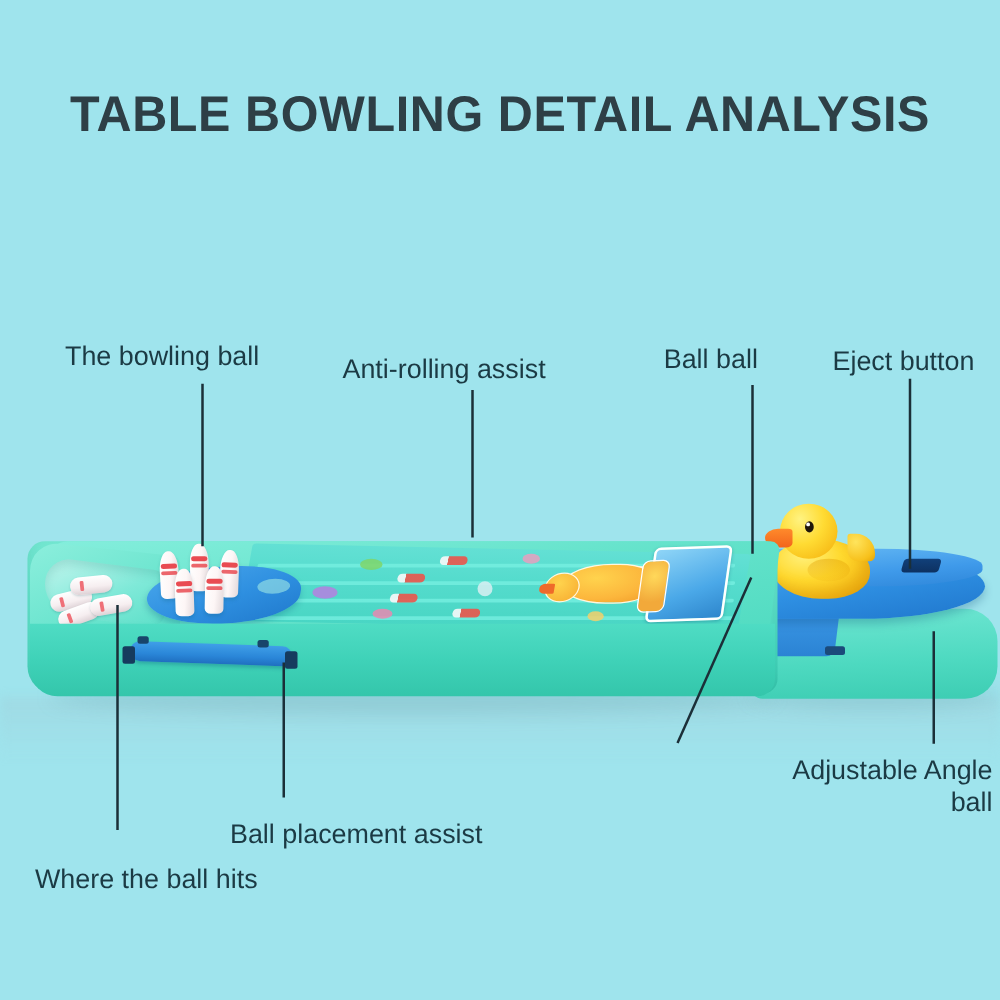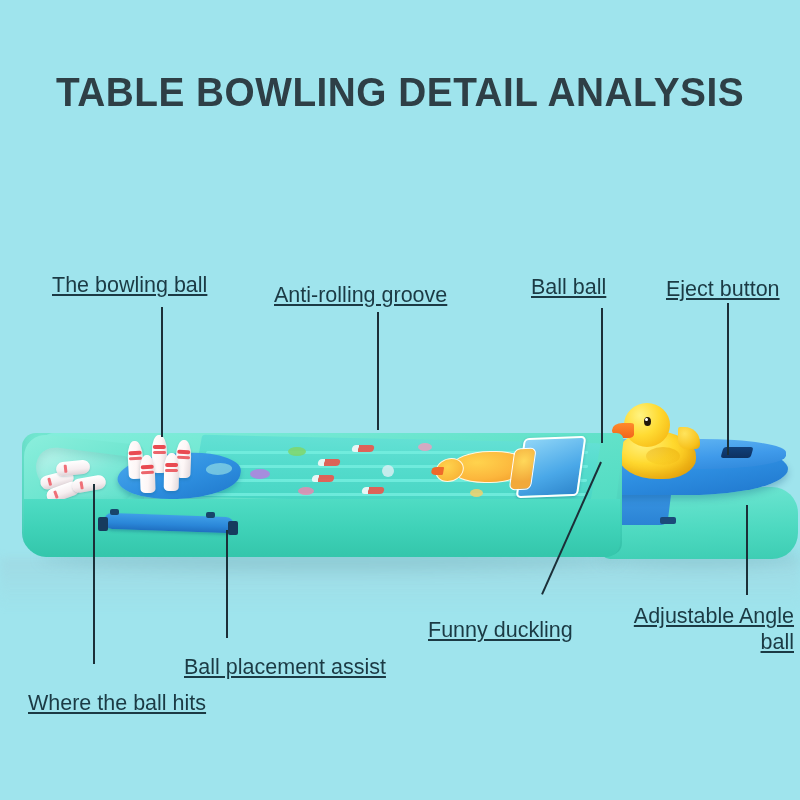--- a/index.html
+++ b/index.html
@@ -37,21 +37,20 @@
   }
 
   
   .label {
     position: absolute;
     color: #1b3a44;
     font-size: 21.5px;
     font-family: "Liberation Sans", sans-serif;
     line-height: 1.22;
     white-space: nowrap;
-    text-decoration: underline;
   }
   .label.wrap { white-space: normal; }
   .label.right { text-align: right; }
 
   
   .leader {
     position: absolute;
     background: #1b2f38;
   }
   .leader.v { width: 2px; }
@@ -574,27 +573,26 @@
   <div class="leader v" style="left:601px; top:308px; height:135px;"></div>
   <div class="leader v" style="left:727px; top:303px; height:152px;"></div>
 
   <div class="leader v" style="left:93px; top:484px; height:180px;"></div>
   <div class="leader v" style="left:226px; top:530px; height:108px;"></div>
   <div class="leader diag" style="left:600px; top:462px; height:145px; transform: rotate(24deg);"></div>
   <div class="leader v" style="left:746px; top:505px; height:90px;"></div>
 
   <div class="label" style="left:52px; top:272px;">The bowling ball</div>
 
-  <div class="label" style="left:274px; top:282px;">Anti-rolling groove</div>
+  <div class="label" style="left:274px; top:282px;">Anti-rolling assist</div>
 
   <div class="label" style="left:531px; top:274px;">Ball ball</div>
 
   <div class="label" style="left:666px; top:276px;">Eject button</div>
 
   <div class="label" style="left:28px; top:690px;">Where the ball hits</div>
 
   <div class="label" style="left:184px; top:654px;">Ball placement assist</div>
 
-  <div class="label" style="left:428px; top:617px;">Funny duckling</div>
 
   <div class="label wrap right" style="left:608px; top:603px; width:186px;">Adjustable Angle ball</div>
 
 </div>
 
 </body></html>

